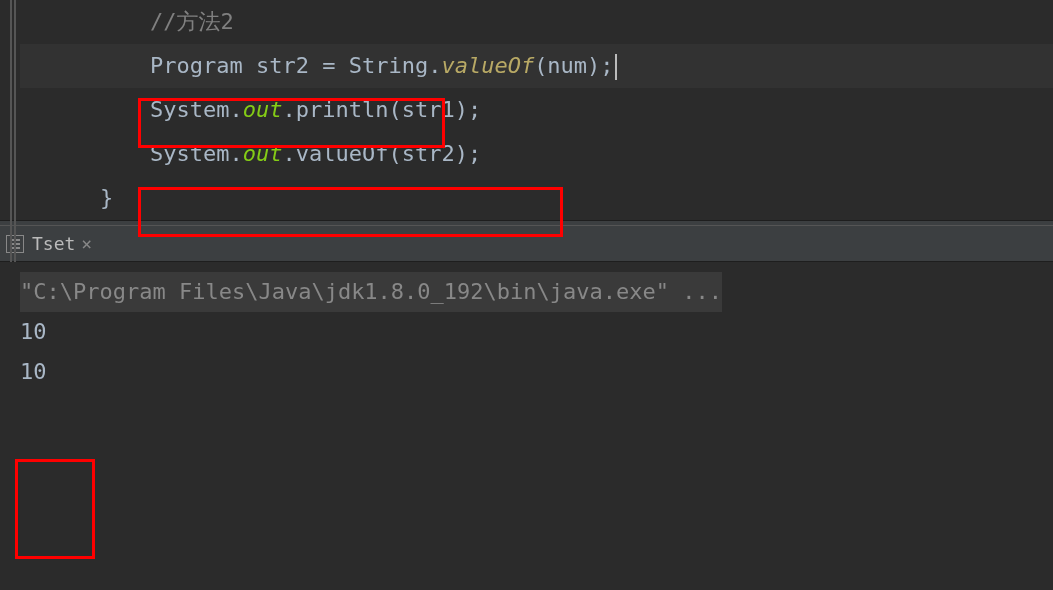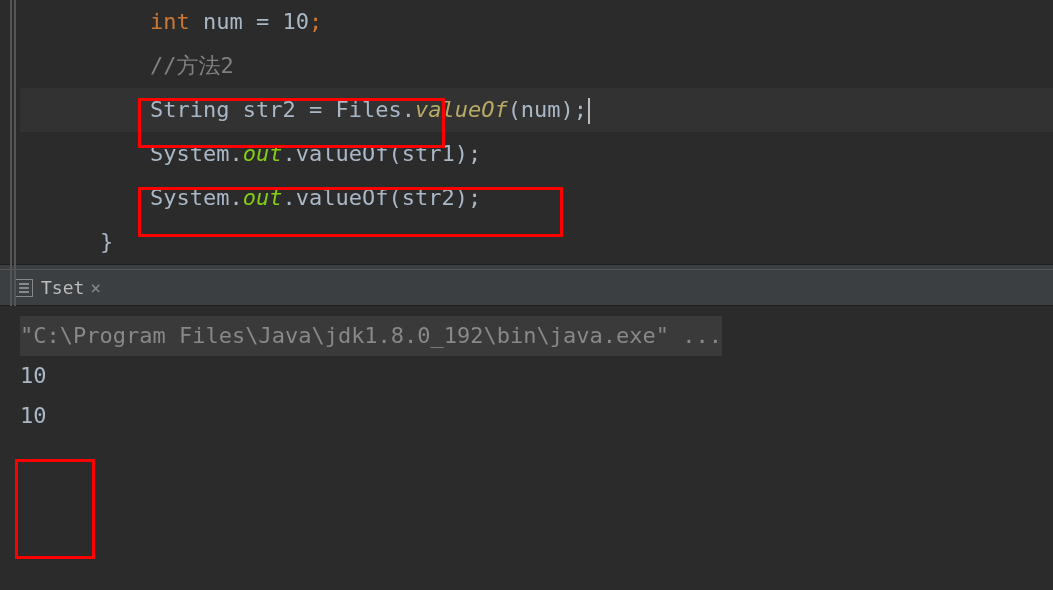--- a/index.html
+++ b/index.html
@@ -100,21 +100,21 @@
       background: #3c3f41;
       border-top: 1px solid #1e1e1e;
       border-bottom: 1px solid #555;
       margin-top: 0;
     }
     .console-tabs {
       background: #3c3f41;
       height: 36px;
       display: flex;
       align-items: center;
-      padding-left: 15px;
+      padding-left: 6px;
       border-bottom: 1px solid #1e1e1e;
     }
     .tab-icon {
       width: 18px;
       height: 18px;
       border: 1px solid #888;
       margin-right: 8px;
       display: flex;
       align-items: center;
       justify-content: center;
@@ -161,29 +161,28 @@
     }
   </style>
 </head>
 <body>
 
 <div class="editor">
   <div class="gutter-line"></div>
   <div class="gutter-line2"></div>
   <div class="collapse-icon">−</div>
 
-  <div class="code-line"><span class="keyword">int</span><span class="default"> num = </span><span class="default">10</span><span class="keyword">;</span></div>
 
 
 
   <div class="code-line"><span class="comment">//方法2</span></div>
 
-  <div class="code-line highlighted"><span class="default">String str2 = Files.</span><span class="static-method">valueOf</span><span class="default">(num);</span><span class="cursor"></span></div>
-
-  <div class="code-line"><span class="default">System.</span><span class="static-field">out</span><span class="default">.valueOf(str1);</span></div>
+  <div class="code-line highlighted"><span class="default">Program str2 = String.</span><span class="static-method">valueOf</span><span class="default">(num);</span><span class="cursor"></span></div>
+
+  <div class="code-line"><span class="default">System.</span><span class="static-field">out</span><span class="default">.println(str1);</span></div>
 
   <div class="code-line"><span class="default">System.</span><span class="static-field">out</span><span class="default">.valueOf(str2);</span></div>
 
   <div class="code-line less-indent"><span class="default">}</span></div>
 
   <div class="red-box box1"></div>
   <div class="red-box box2"></div>
 </div>
 
 <div class="divider"></div>

